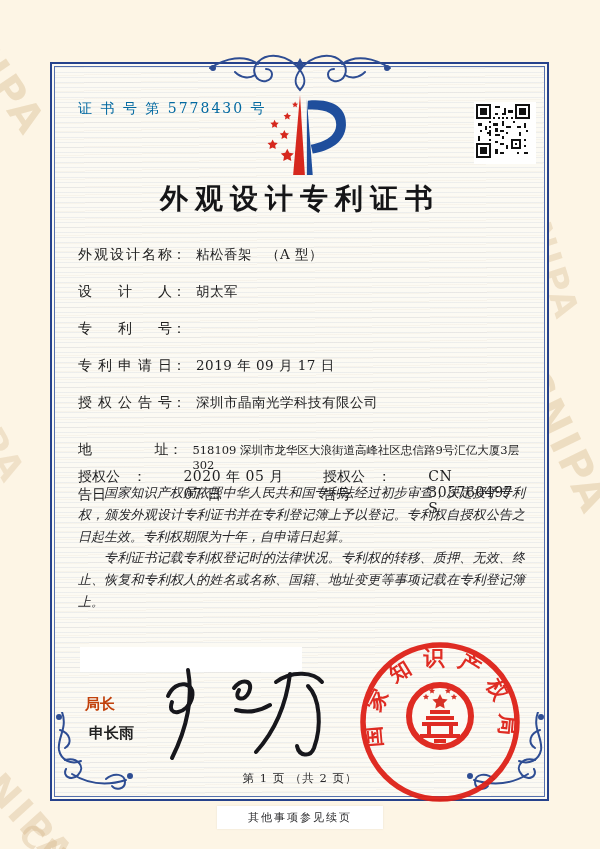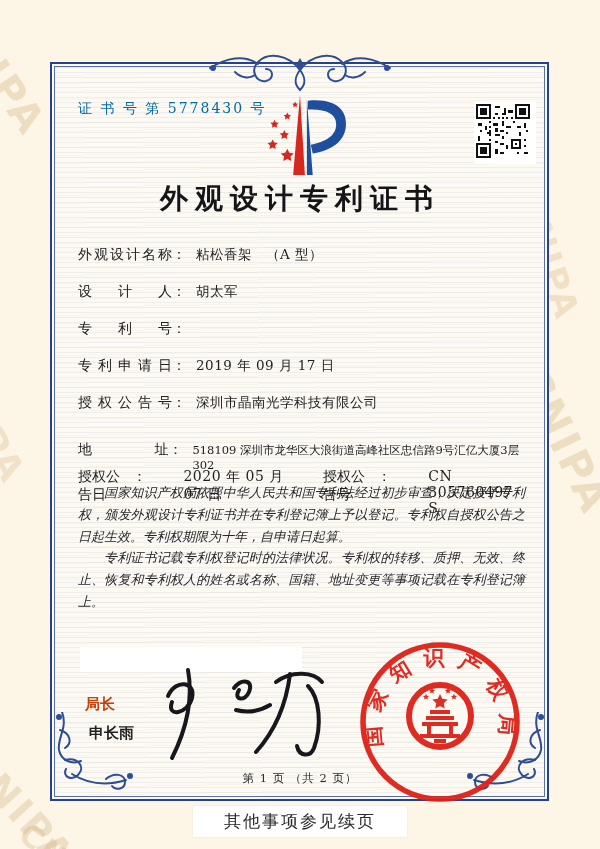--- a/index.html
+++ b/index.html
@@ -64,21 +64,21 @@
   .signature{position:absolute;left:140px;top:658px;width:210px;height:115px;}
 
   .seal{position:absolute;left:356px;top:638px;width:168px;height:168px;opacity:0.95;}
   .seal-date{position:absolute;left:362px;top:732px;width:158px;text-align:center;
              font-size:13px;color:#1b1b1d;letter-spacing:0.5px;font-weight:bold;}
 
   .page-info{position:absolute;left:0;top:771px;width:100%;text-align:center;
              font-size:11.5px;letter-spacing:1px;color:#2a2a2c;}
 
   .footer-note{position:absolute;left:50%;top:806px;transform:translateX(-50%);
-               background:#ffffff;padding:4px 31px;font-size:17px;letter-spacing:2px;
+               background:#ffffff;padding:4px 31px;font-size:11px;letter-spacing:2px;
                color:#2a2a2c;box-shadow:0 0 2px rgba(0,0,0,0.08);}
 </style>
 </head>
 <body>
 
 <div class="page">
 
   <div class="wm wm1">CNIPA</div>
   <div class="wm wm2">CNIPA</div>
   <div class="wm wm3">CNIPA</div>

